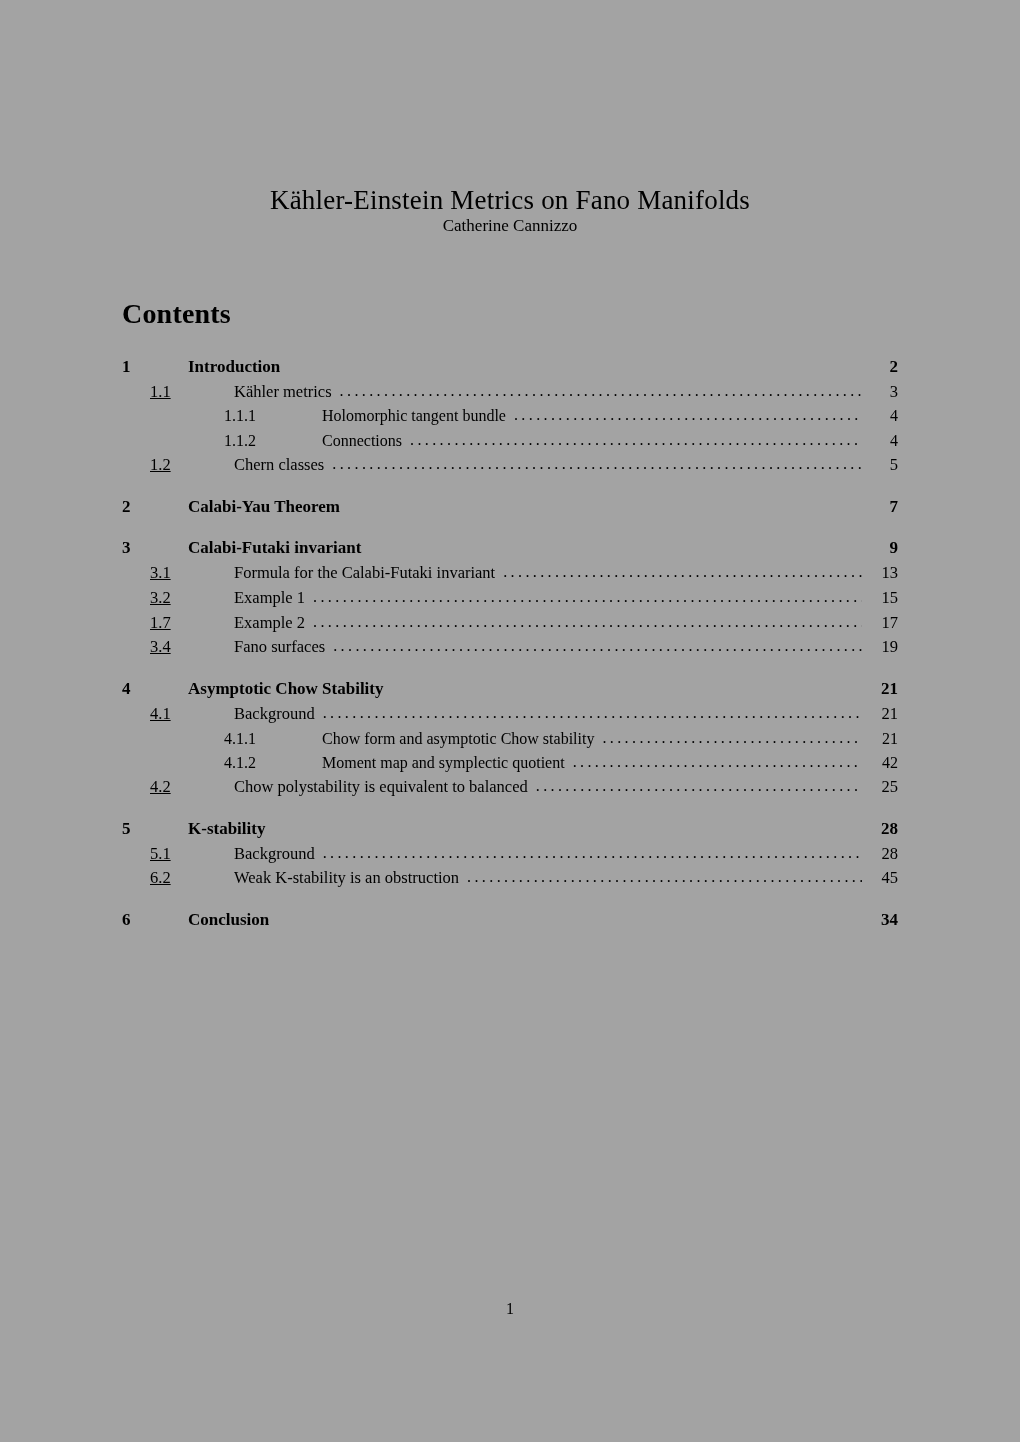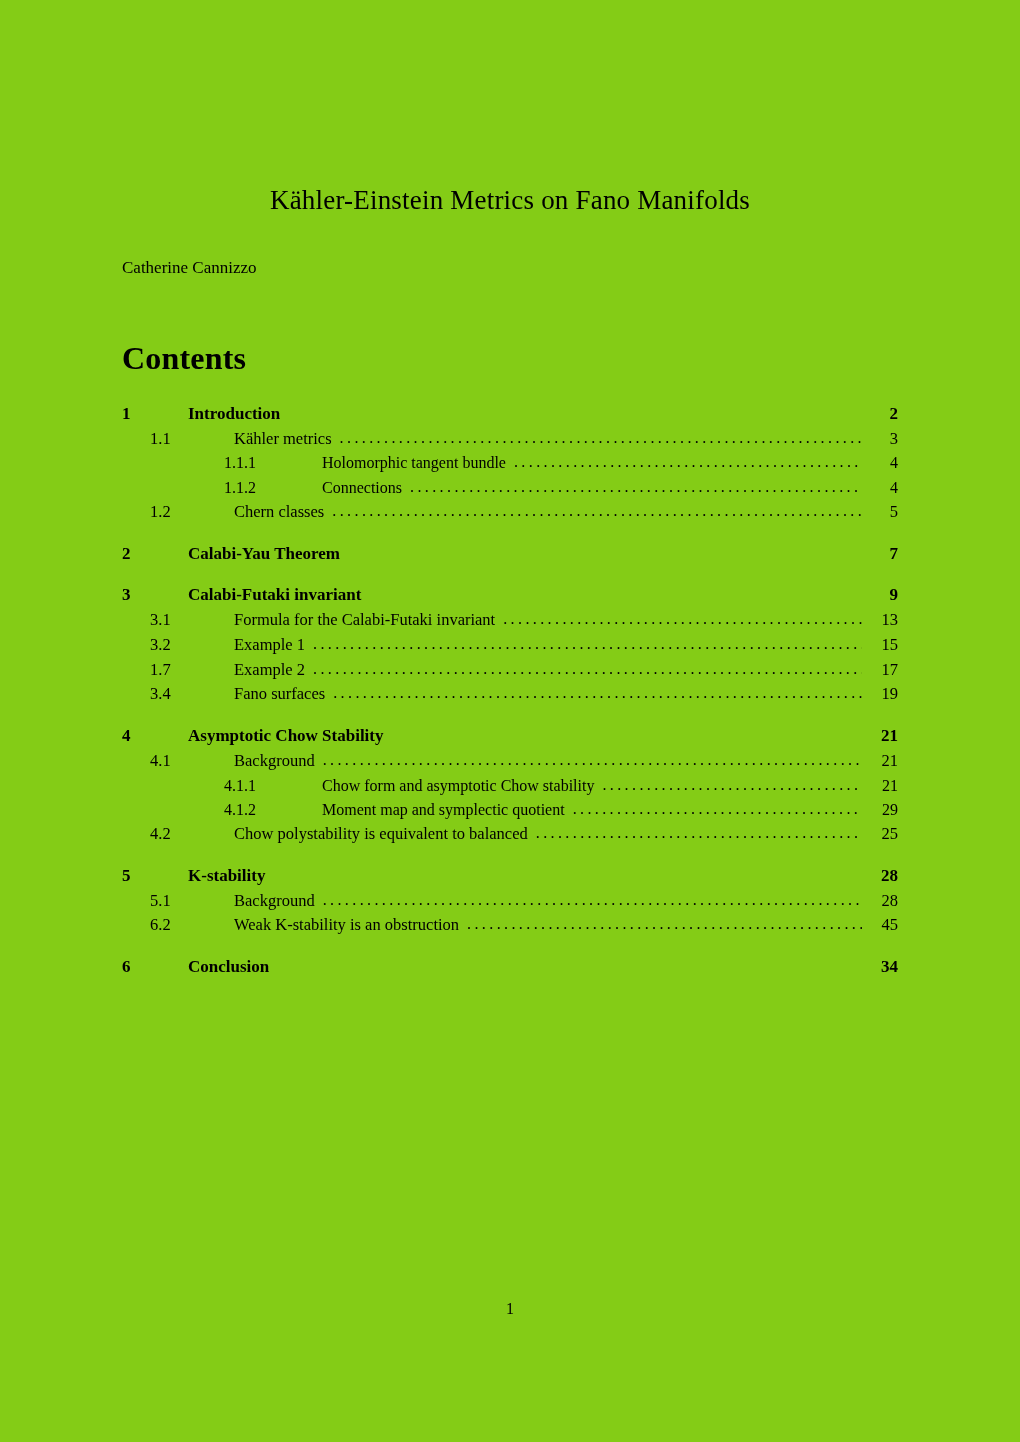--- a/index.html
+++ b/index.html
@@ -8,46 +8,45 @@
     background: #ffffff;
   }
   body {
     font-family: "Liberation Serif", "DejaVu Serif", serif;
     color: #000000;
   }
   .page {
     width: 1020px;
     height: 1442px;
     position: relative;
-    background: #84cc16;
+    background: #a3a3a3;
     box-sizing: border-box;
     padding: 12px;
     overflow: hidden;
   }
   .content {
     position: absolute;
     left: 122px;
     top: 0;
     width: 776px;
   }
   .doc-title {
     text-align: center;
     font-size: 27px;
     margin-top: 185px;
     letter-spacing: 0.2px;
     font-weight: normal;
   }
   .doc-author {
-    text-align: left;
+    text-align: center;
     font-size: 17px;
-    margin-top: 42px;
     font-weight: normal;
   }
   .contents-heading {
-    font-size: 32px;
+    font-size: 28px;
     font-weight: bold;
     margin-top: 62px;
     margin-bottom: 0;
     letter-spacing: 0.2px;
   }
   .toc {
     margin-top: 24px;
     font-size: 16.5px;
   }
   .toc-row {
@@ -64,21 +63,21 @@
   .toc-row.level2 {
     font-size: 16.5px;
   }
   .toc-row.level3 {
     font-size: 16px;
   }
   .num {
     flex: 0 0 auto;
   }
   .level1 .num { width: 30px; }
-  .level2 .num { width: 48px; margin-left: 28px; }
+  .level2 .num { width: 48px; margin-left: 28px; text-decoration: underline; }
   .level3 .num { width: 62px; margin-left: 102px; }
   .label {
     flex: 0 0 auto;
     padding-right: 6px;
     margin-left: 36px;
   }
   .dots {
     flex: 1 1 auto;
     overflow: hidden;
     white-space: nowrap;
@@ -200,21 +199,21 @@
         <div class="toc-row level3">
           <span class="num">4.1.1</span>
           <span class="label">Chow form and asymptotic Chow stability</span>
           <span class="dots">........................................................................................................................</span>
           <span class="pageno">21</span>
         </div>
         <div class="toc-row level3">
           <span class="num">4.1.2</span>
           <span class="label">Moment map and symplectic quotient</span>
           <span class="dots">........................................................................................................................</span>
-          <span class="pageno">29</span>
+          <span class="pageno">42</span>
         </div>
         <div class="toc-row level2">
           <span class="num">4.2</span>
           <span class="label">Chow polystability is equivalent to balanced</span>
           <span class="dots">........................................................................................................................</span>
           <span class="pageno">25</span>
         </div>
         <div class="gap"></div>
         <div class="toc-row level1">
           <span class="num">5</span>

